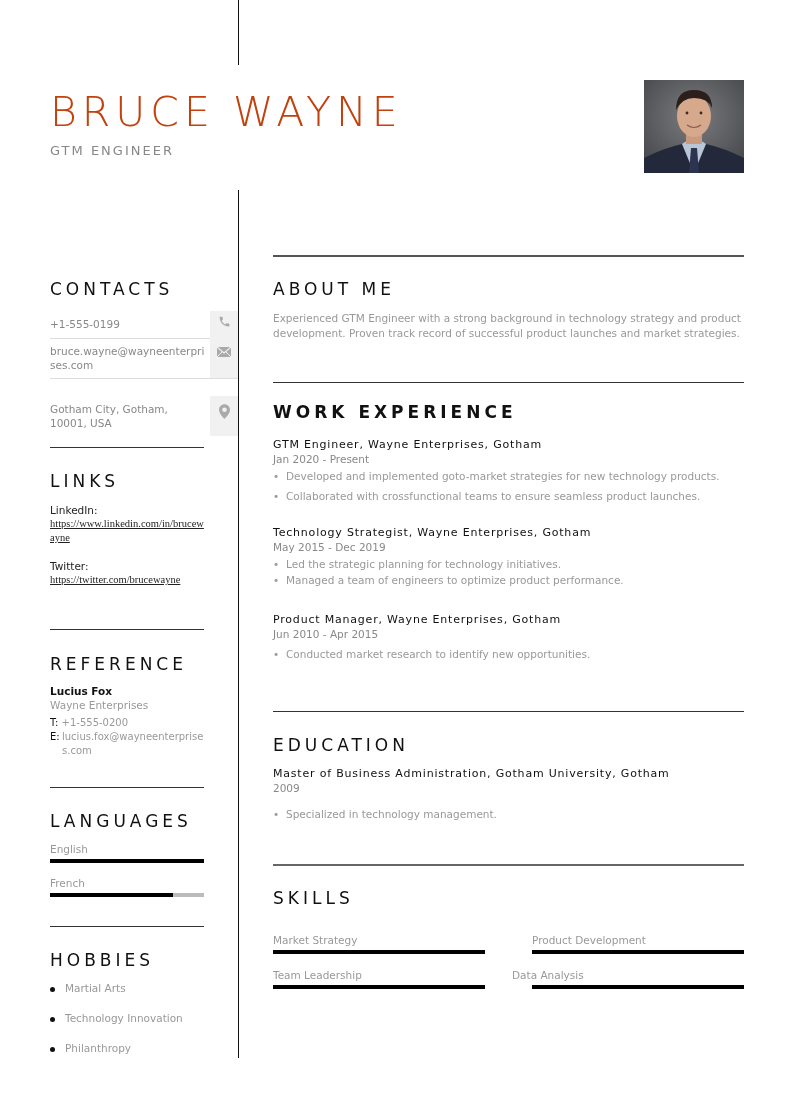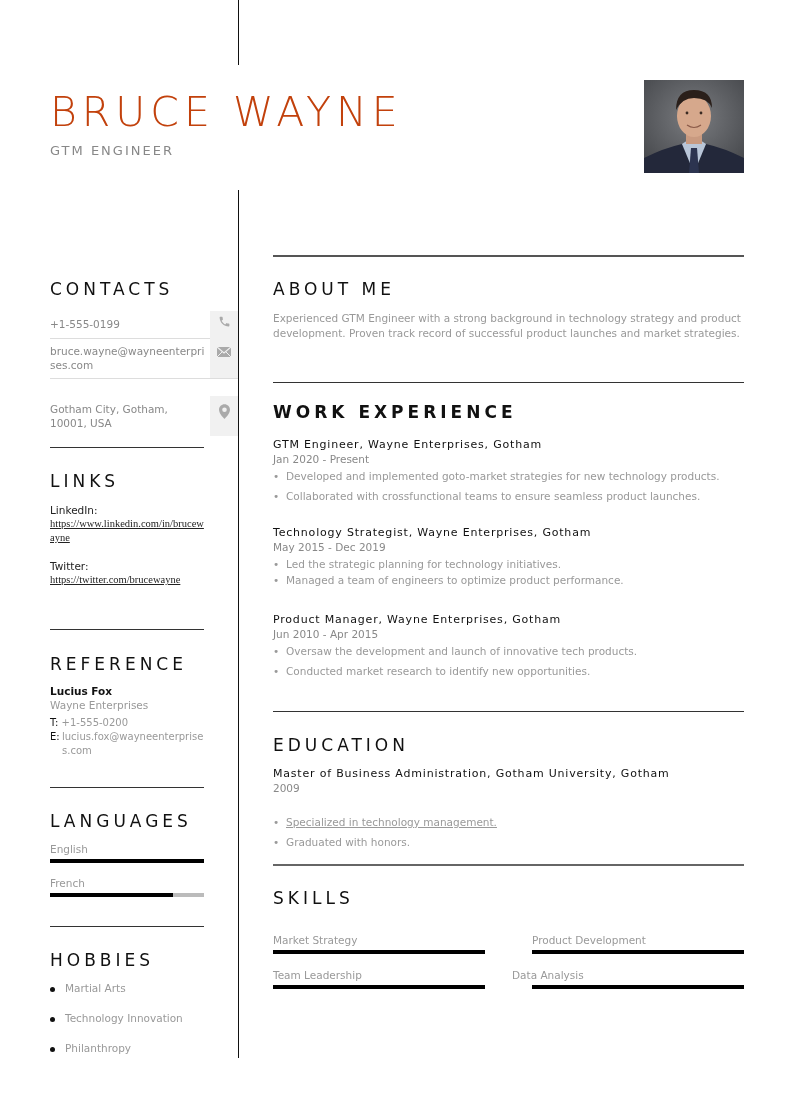--- a/index.html
+++ b/index.html
@@ -169,32 +169,30 @@
 <div class="abs" style="left:273px; top:526px; width:471px;">
   <div class="job-title">Technology Strategist, Wayne Enterprises, Gotham</div>
   <div class="job-date" style="margin-top:2px;">May 2015 - Dec 2019</div>
   <div class="bullet" style="margin-top:5px;"><span class="b">•</span><span>Led the strategic planning for technology initiatives.</span></div>
   <div class="bullet" style="margin-top:4px;"><span class="b">•</span><span>Managed a team of engineers to optimize product performance.</span></div>
 </div>
 
 <div class="abs" style="left:273px; top:613px; width:471px;">
   <div class="job-title">Product Manager, Wayne Enterprises, Gotham</div>
   <div class="job-date" style="margin-top:2px;">Jun 2010 - Apr 2015</div>
-  <div class="bullet" style="margin-top:5px;"><span class="b">•</span><span>Oversaw the development and launch of innovative tech products.</span></div>
   <div class="bullet" style="margin-top:8px;"><span class="b">•</span><span>Conducted market research to identify new opportunities.</span></div>
 </div>
 
 <div class="hr" style="left:273px; top:711px; width:471px;"></div>
 
 <div class="sec-h" style="left:273px; top:735px;">EDUCATION</div>
 <div class="abs" style="left:273px; top:767px; width:471px;">
   <div class="job-title">Master of Business Administration, Gotham University, Gotham</div>
   <div class="job-date" style="margin-top:2px;">2009</div>
-  <div class="bullet" style="margin-top:22px;text-decoration:underline;"><span class="b">•</span><span>Specialized in technology management.</span></div>
-  <div class="bullet" style="margin-top:8px;"><span class="b">•</span><span>Graduated with honors.</span></div>
+  <div class="bullet" style="margin-top:14px;"><span class="b">•</span><span>Specialized in technology management.</span></div>
 </div>
 
 <div class="hr" style="left:273px; top:864px; width:471px; height:2px; background:#666;"></div>
 
 <div class="sec-h" style="left:273px; top:888px;">SKILLS</div>
 
 <div class="abs skill-lbl" style="left:273px; top:934px;">Market Strategy</div>
 <div class="skill-bar" style="left:273px; top:950px; width:212px;"></div>
 
 <div class="abs skill-lbl" style="left:532px; top:934px;">Product Development</div>

